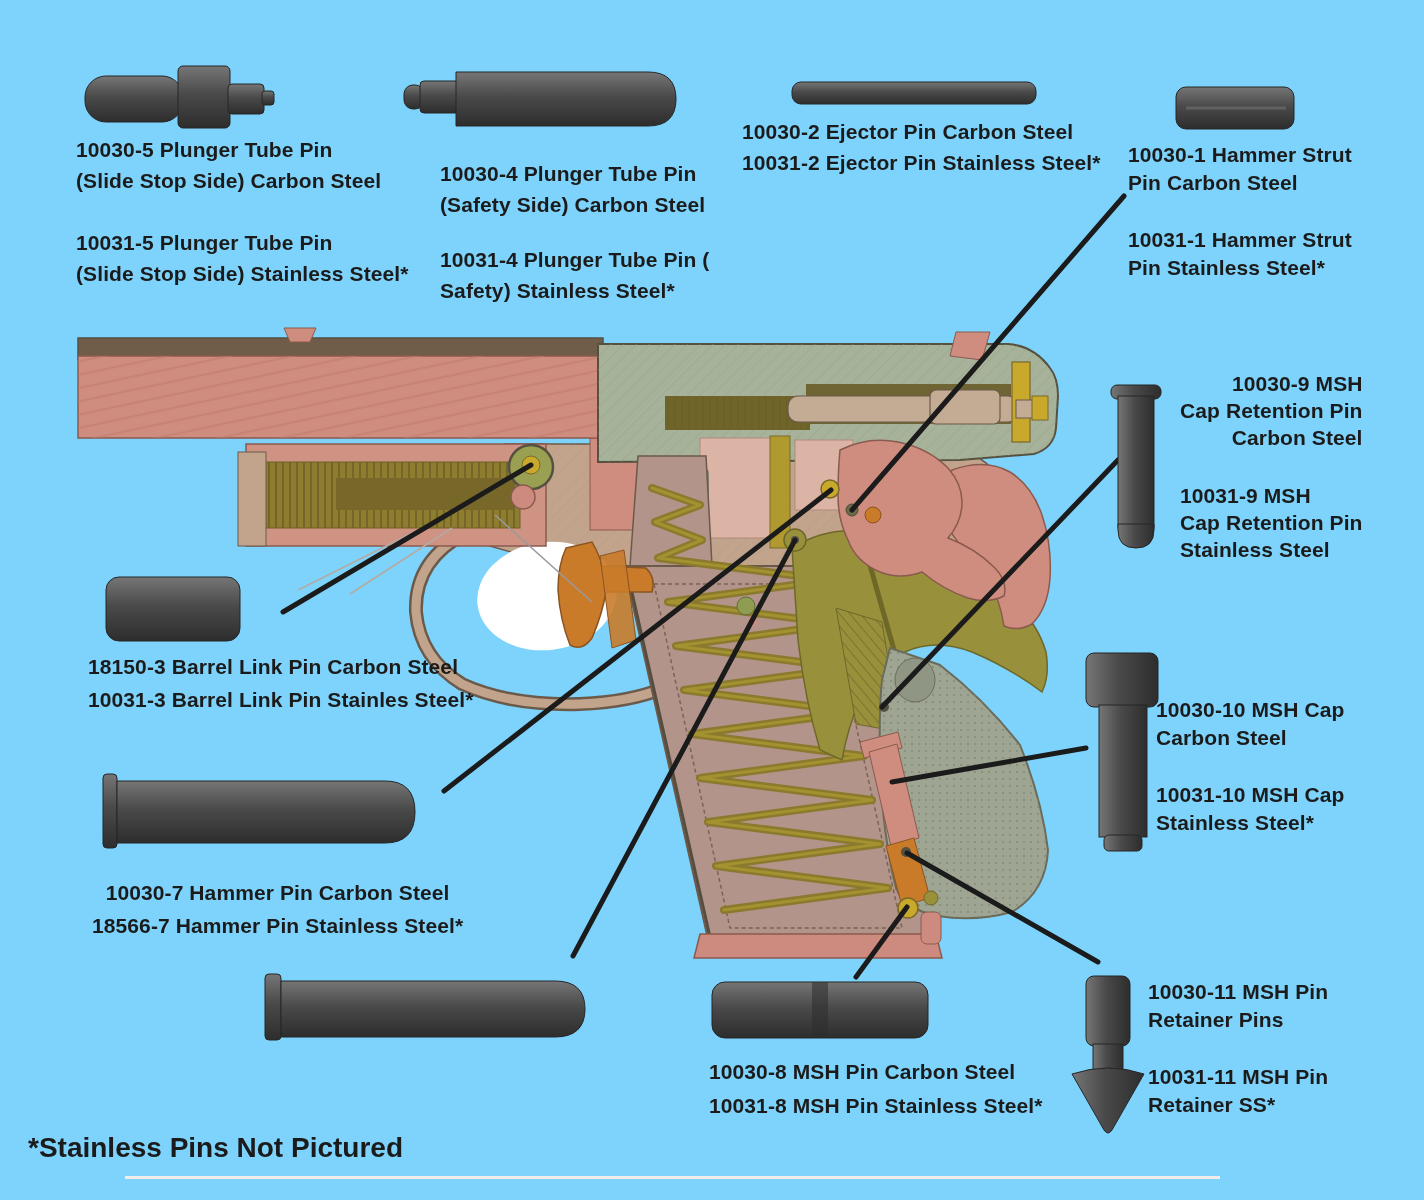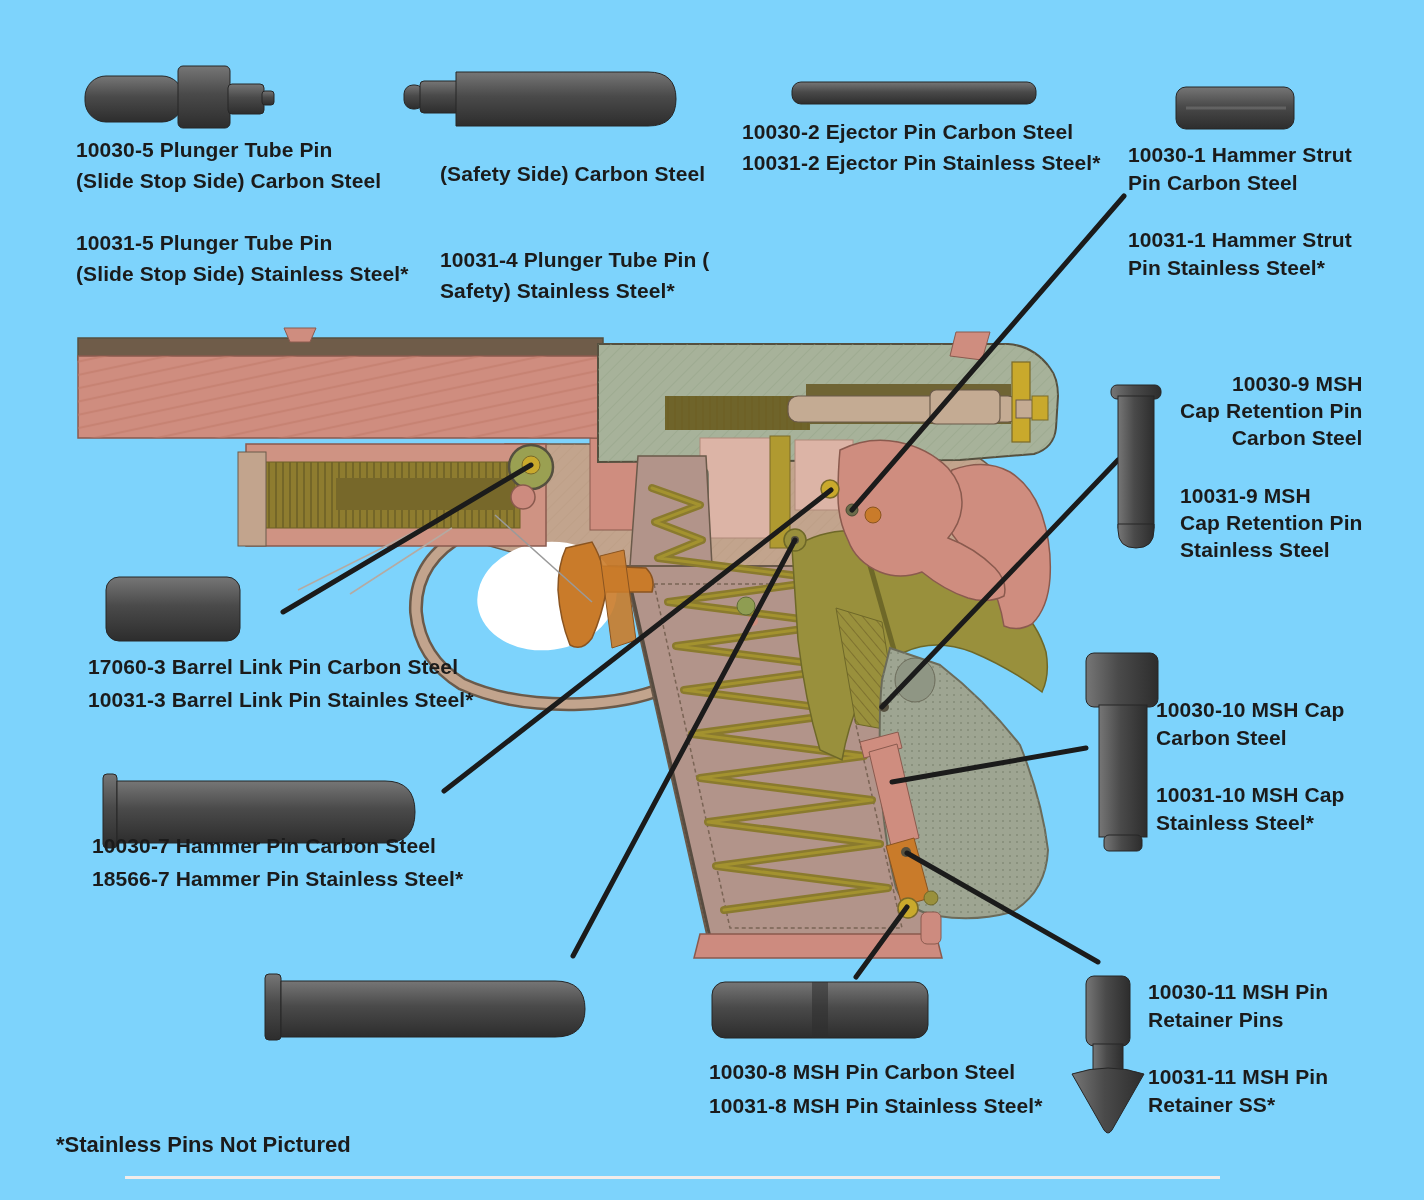--- a/index.html
+++ b/index.html
@@ -15,24 +15,23 @@
     line-height:31px;
     color:#1b1b1b;
     white-space:nowrap;
     letter-spacing:0.1px;
   }
   .lbl.rt{line-height:28px;}
   .lbl.rt3{line-height:27px;}
   .footnote{
     position:absolute;
     font-weight:bold;
-    font-size:22px;
+    font-size:28px;
     color:#1b1b1b;
     white-space:nowrap;
-    margin-left:28px;
   }
   .divider{
     position:absolute;left:125px;top:1176px;width:1095px;height:3px;background:#f1ecea;
   }
 </style>
 </head>
 <body>
 
 <div class="canvas">
 
@@ -258,20 +257,21 @@
   <div class="lbl" style="left:76px;top:134px;">
     <div>10030-5 Plunger Tube Pin</div>
     <div>(Slide Stop Side) Carbon Steel</div>
   </div>
   <div class="lbl" style="left:76px;top:227px;">
     <div>10031-5 Plunger Tube Pin</div>
     <div>(Slide Stop Side) Stainless Steel*</div>
   </div>
 
   <div class="lbl" style="left:440px;top:158px;">
+    <div>10030-4 Plunger Tube Pin</div>
     <div>(Safety Side) Carbon Steel</div>
   </div>
   <div class="lbl" style="left:440px;top:244px;">
     <div>10031-4 Plunger Tube Pin (</div>
     <div>Safety) Stainless Steel*</div>
   </div>
 
   <div class="lbl" style="left:742px;top:116px;">
     <div>10030-2 Ejector Pin Carbon Steel</div>
     <div>10031-2 Ejector Pin Stainless Steel*</div>
@@ -309,25 +309,25 @@
   <div class="lbl rt" style="left:1148px;top:978px;">
     <div>10030-11 MSH Pin</div>
     <div>Retainer Pins</div>
   </div>
   <div class="lbl rt" style="left:1148px;top:1063px;">
     <div>10031-11 MSH Pin</div>
     <div>Retainer SS*</div>
   </div>
 
   <div class="lbl" style="left:88px;top:650px;line-height:33px;">
-    <div>17060-3 Barrel Link Pin Carbon Steel</div>
+    <div>18150-3 Barrel Link Pin Carbon Steel</div>
     <div>10031-3 Barrel Link Pin Stainles Steel*</div>
   </div>
 
-  <div class="lbl" style="left:92px;top:829px;line-height:33px;">
+  <div class="lbl" style="left:92px;top:876px;line-height:33px;text-align:center;">
     <div>10030-7 Hammer Pin Carbon Steel</div>
     <div>18566-7 Hammer Pin Stainless Steel*</div>
   </div>
 
 
   <div class="lbl" style="left:665px;top:1055px;line-height:34px;margin-left:44px;">
     <div>10030-8 MSH Pin Carbon Steel</div>
     <div>10031-8 MSH Pin Stainless Steel*</div>
   </div>
 

